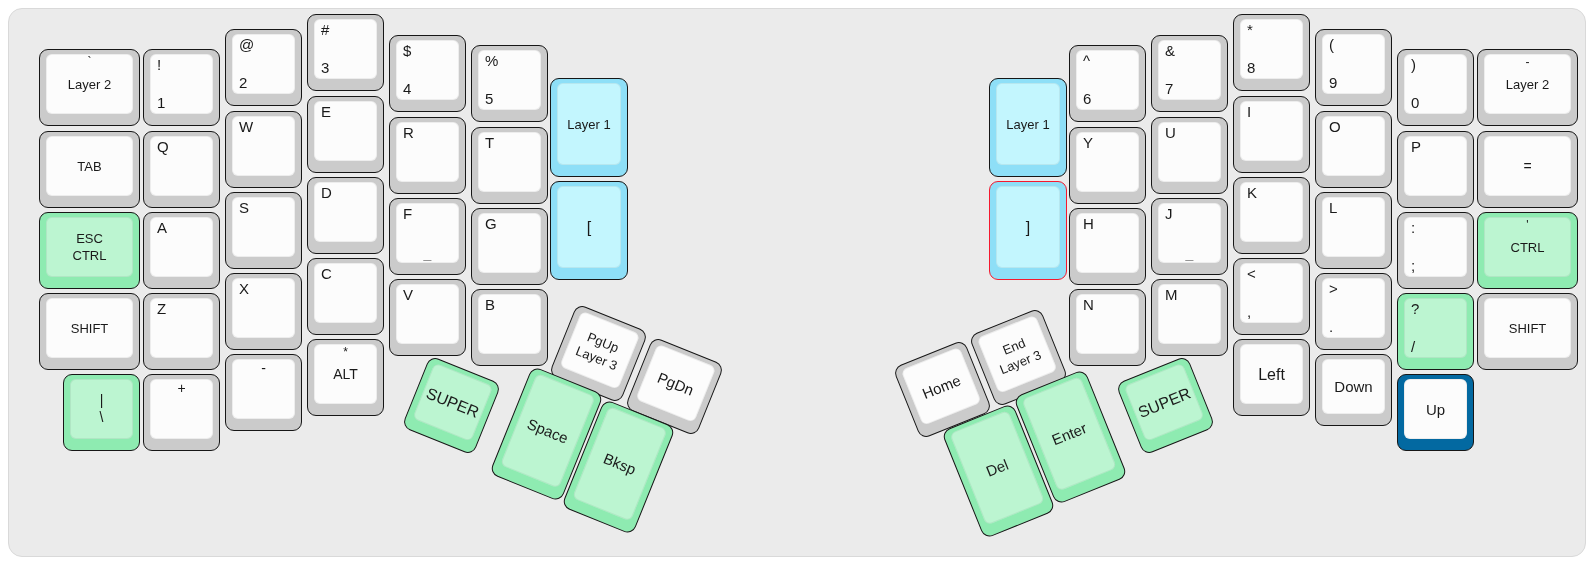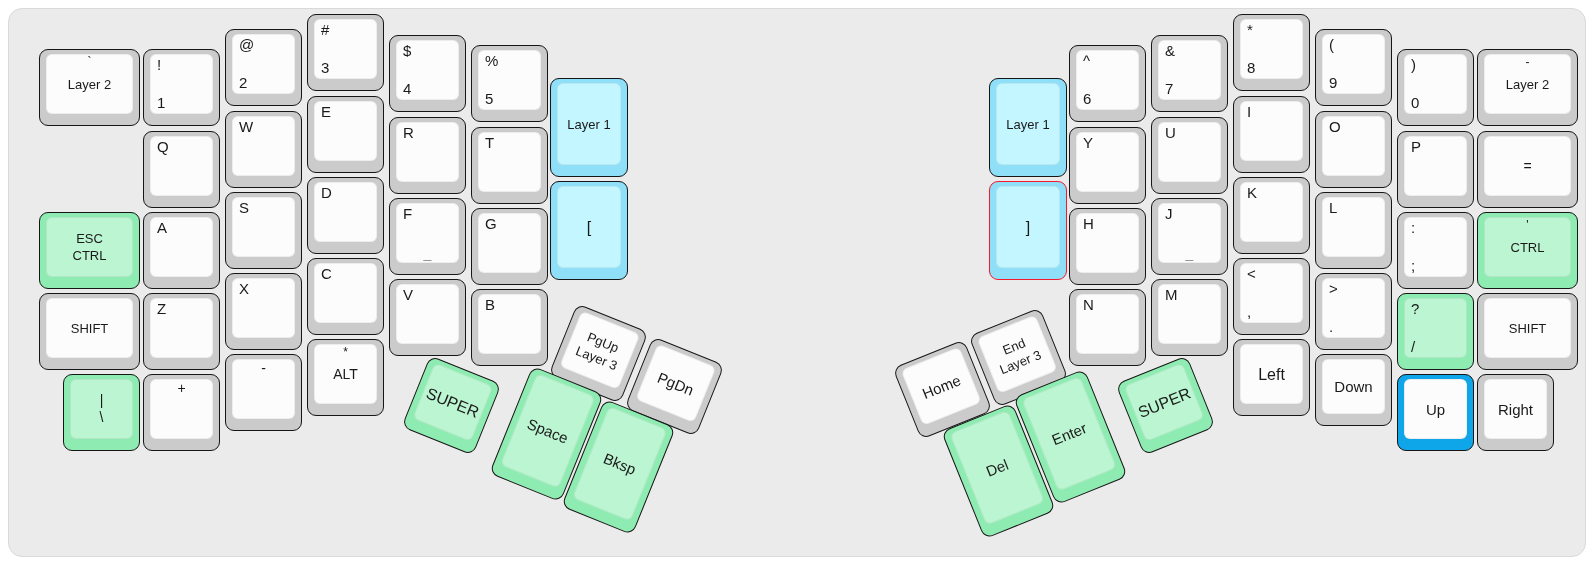--- a/index.html
+++ b/index.html
@@ -35,20 +35,27 @@
 
 <div id="board" style="background: rgb(235, 235, 235); border-color: rgb(217, 217, 217);">
     <div class="key" style="left: 30px; top: 40px; width: 101px; height: 77px; background: rgb(203, 203, 203); border-color: rgb(22, 22, 22);">
       <div class="face" style="background: rgb(252, 252, 252);">
         <span class="lab pos-tc" style="font-size: 12px;">`</span>
         <div class="clines">
           <span class="lab pos-c" style="font-size: 13px; position: static;">Layer 2</span>
         </div>
       </div>
     </div>
+    <div class="key" style="left: 30px; top: 122px; width: 101px; height: 77px; background: rgb(203, 203, 203); border-color: rgb(22, 22, 22);">
+      <div class="face" style="background: rgb(252, 252, 252);">
+        <div class="clines">
+          <span class="lab pos-c" style="font-size: 13px; position: static;">TAB</span>
+        </div>
+      </div>
+    </div>
     <div class="key" style="left: 30px; top: 203px; width: 101px; height: 77px; background: rgb(142, 235, 177); border-color: rgb(22, 22, 22);">
       <div class="face" style="background: rgb(188, 245, 209);">
         <div class="clines">
           <span class="lab pos-c" style="font-size: 13px; position: static;">ESC</span>
           <span class="lab pos-c" style="font-size: 13px; position: static;">CTRL</span>
         </div>
       </div>
     </div>
     <div class="key" style="left: 30px; top: 284px; width: 101px; height: 77px; background: rgb(203, 203, 203); border-color: rgb(22, 22, 22);">
       <div class="face" style="background: rgb(252, 252, 252);">
@@ -370,21 +377,21 @@
         <span class="lab pos-tl" style="font-size: 15px;">:</span>
         <span class="lab pos-bl" style="font-size: 15px;">;</span>
       </div>
     </div>
     <div class="key" style="left: 1388px; top: 284px; width: 77px; height: 77px; background: rgb(142, 235, 177); border-color: rgb(22, 22, 22);">
       <div class="face" style="background: rgb(188, 245, 209);">
         <span class="lab pos-tl" style="font-size: 15px;">?</span>
         <span class="lab pos-bl" style="font-size: 15px;">/</span>
       </div>
     </div>
-    <div class="key" style="left: 1388px; top: 365px; width: 77px; height: 77px; background: #0ea5e9; border-color: rgb(22, 22, 22);">
+    <div class="key" style="left: 1388px; top: 365px; width: 77px; height: 77px; background: #0369a1; border-color: rgb(22, 22, 22);">
       <div class="face" style="background: rgb(252, 252, 252);">
         <div class="clines">
           <span class="lab pos-c" style="font-size: 15px; position: static;">Up</span>
         </div>
       </div>
     </div>
     <div class="key" style="left: 1468px; top: 40px; width: 101px; height: 77px; background: rgb(203, 203, 203); border-color: rgb(22, 22, 22);">
       <div class="face" style="background: rgb(252, 252, 252);">
         <span class="lab pos-tc" style="font-size: 12px;">-</span>
         <div class="clines">
@@ -404,27 +411,20 @@
         <span class="lab pos-tc" style="font-size: 12px;">'</span>
         <div class="clines">
           <span class="lab pos-c" style="font-size: 13px; position: static;">CTRL</span>
         </div>
       </div>
     </div>
     <div class="key" style="left: 1468px; top: 284px; width: 101px; height: 77px; background: rgb(203, 203, 203); border-color: rgb(22, 22, 22);">
       <div class="face" style="background: rgb(252, 252, 252);">
         <div class="clines">
           <span class="lab pos-c" style="font-size: 13px; position: static;">SHIFT</span>
-        </div>
-      </div>
-    </div>
-    <div class="key" style="left: 1468px; top: 365px; width: 77px; height: 77px; background: rgb(203, 203, 203); border-color: rgb(22, 22, 22);">
-      <div class="face" style="background: rgb(252, 252, 252);">
-        <div class="clines">
-          <span class="lab pos-c" style="font-size: 15px; position: static;">Right</span>
         </div>
       </div>
     </div>
     <div class="key" style="left: 895px; top: 342px; width: 77px; height: 77px; background: rgb(203, 203, 203); border-color: rgb(22, 22, 22); transform: rotate(-22deg); transform-origin: center center;">
       <div class="face" style="background: rgb(252, 252, 252);">
         <div class="clines">
           <span class="lab pos-c" style="font-size: 15px; position: static;">Home</span>
         </div>
       </div>
     </div>

